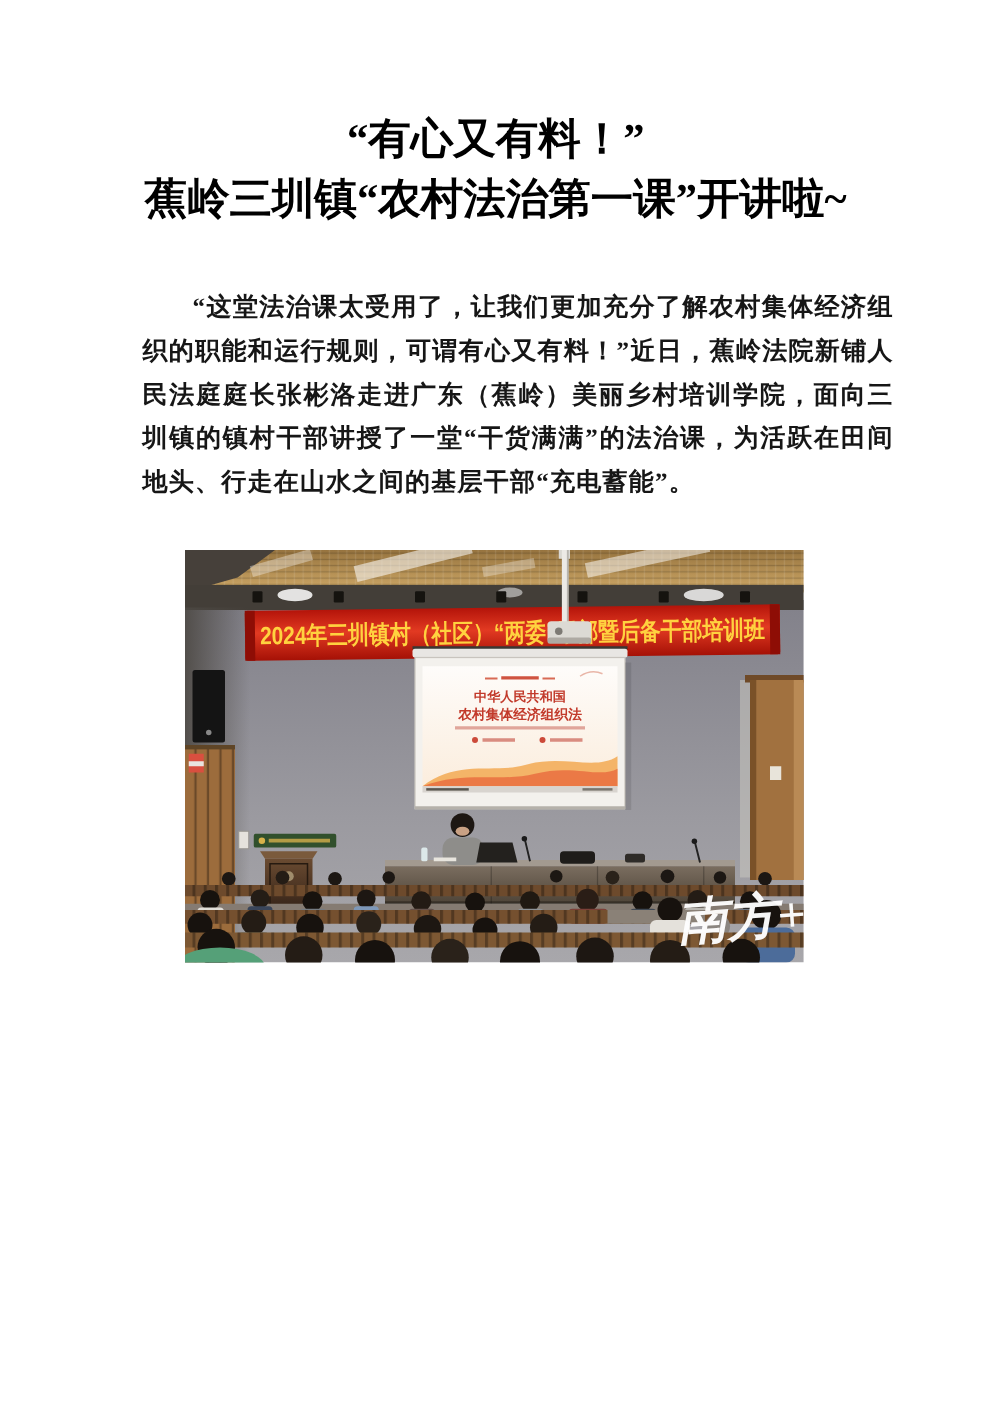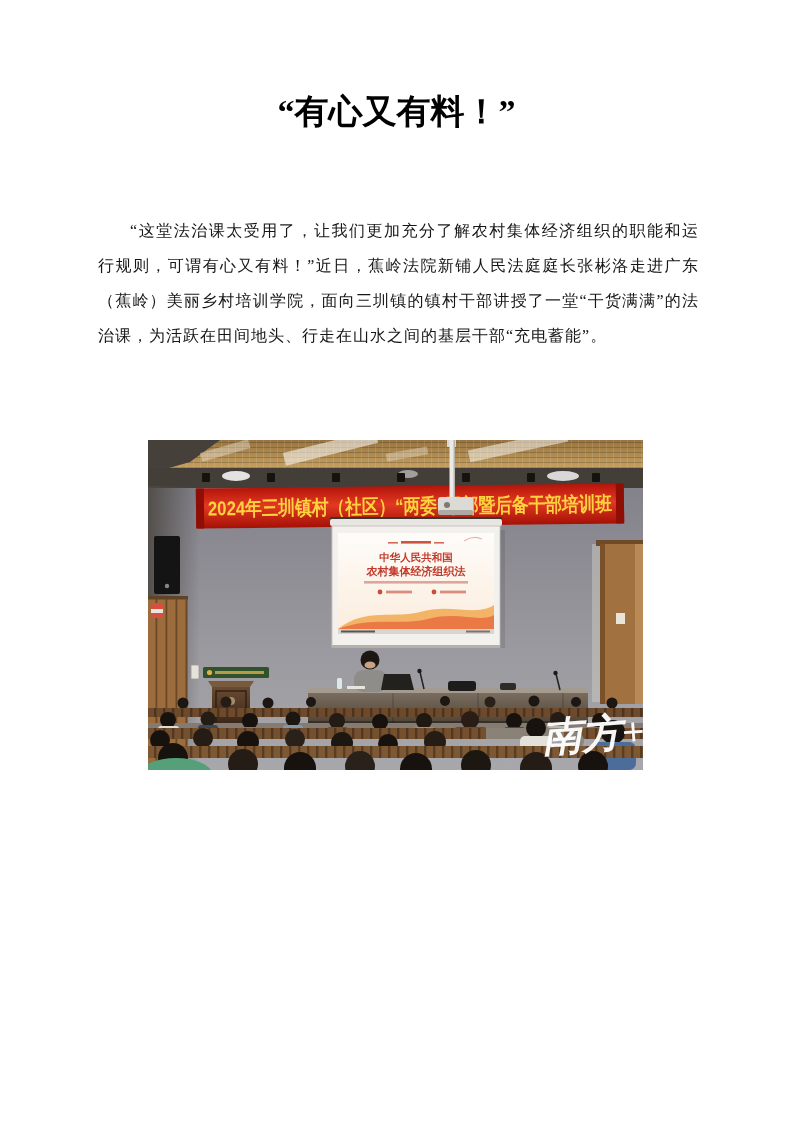--- a/index.html
+++ b/index.html
@@ -7,40 +7,41 @@
     position:relative;width:793px;height:1122px;background:#ffffff;overflow:hidden;
     font-family:"Liberation Serif","DejaVu Serif",serif;color:#141414;
   }
   .doc-title{
     position:absolute;top:88px;left:0;width:793px;margin:0;
     text-align:center;font-weight:bold;font-size:34px;line-height:48px;color:#000;
     font-family:"Liberation Serif","DejaVu Serif",serif;
   }
   .doc-title span{display:block;}
   .para{
-    position:absolute;left:98px;width:601px;margin:0;
-    font-size:16px;letter-spacing:1px;text-align:justify;text-indent:2em;color:#161616;
+    position:absolute;left:98px;width:601px;margin:16px;
+    font-size:20px;letter-spacing:1px;text-align:justify;text-indent:2em;color:#161616;font-weight:bold;
   }
   .para1{top:213px;line-height:35px;}
   .para2{top:779px;line-height:37px;}
   .photo{
     position:absolute;top:440px;left:148px;width:495px;height:330px;margin:0;padding:0;
   }
   .photo svg{display:block;width:495px;height:330px;}
   .banner-text{font-family:"Liberation Sans","DejaVu Sans",sans-serif;font-weight:bold;}
   .slide-text{font-family:"Liberation Sans","DejaVu Sans",sans-serif;font-weight:bold;}
   .watermark-text{font-family:"Liberation Serif","DejaVu Serif",serif;font-weight:bold;font-style:italic;}
 </style>
 </head>
 <body>
 
 <div class="page">
 
   <h1 class="doc-title">
     <span>“有心又有料！”</span>
+    <span>蕉岭三圳镇“农村法治第一课”开讲啦~</span>
   </h1>
 
   <p class="para para1">“这堂法治课太受用了，让我们更加充分了解农村集体经济组织的职能和运行规则，可谓有心又有料！”近日，蕉岭法院新铺人民法庭庭长张彬洛走进广东（蕉岭）美丽乡村培训学院，面向三圳镇的镇村干部讲授了一堂“干货满满”的法治课，为活跃在田间地头、行走在山水之间的基层干部“充电蓄能”。</p>
 
   <figure class="photo">
     <svg viewBox="0 0 495 330" xmlns="http://www.w3.org/2000/svg">
       <defs>
         <linearGradient id="wallG" x1="0" y1="0" x2="0" y2="1">
           <stop offset="0" stop-color="#82818a"></stop>
             <stop offset="0.6" stop-color="#9b9aa0"></stop>

